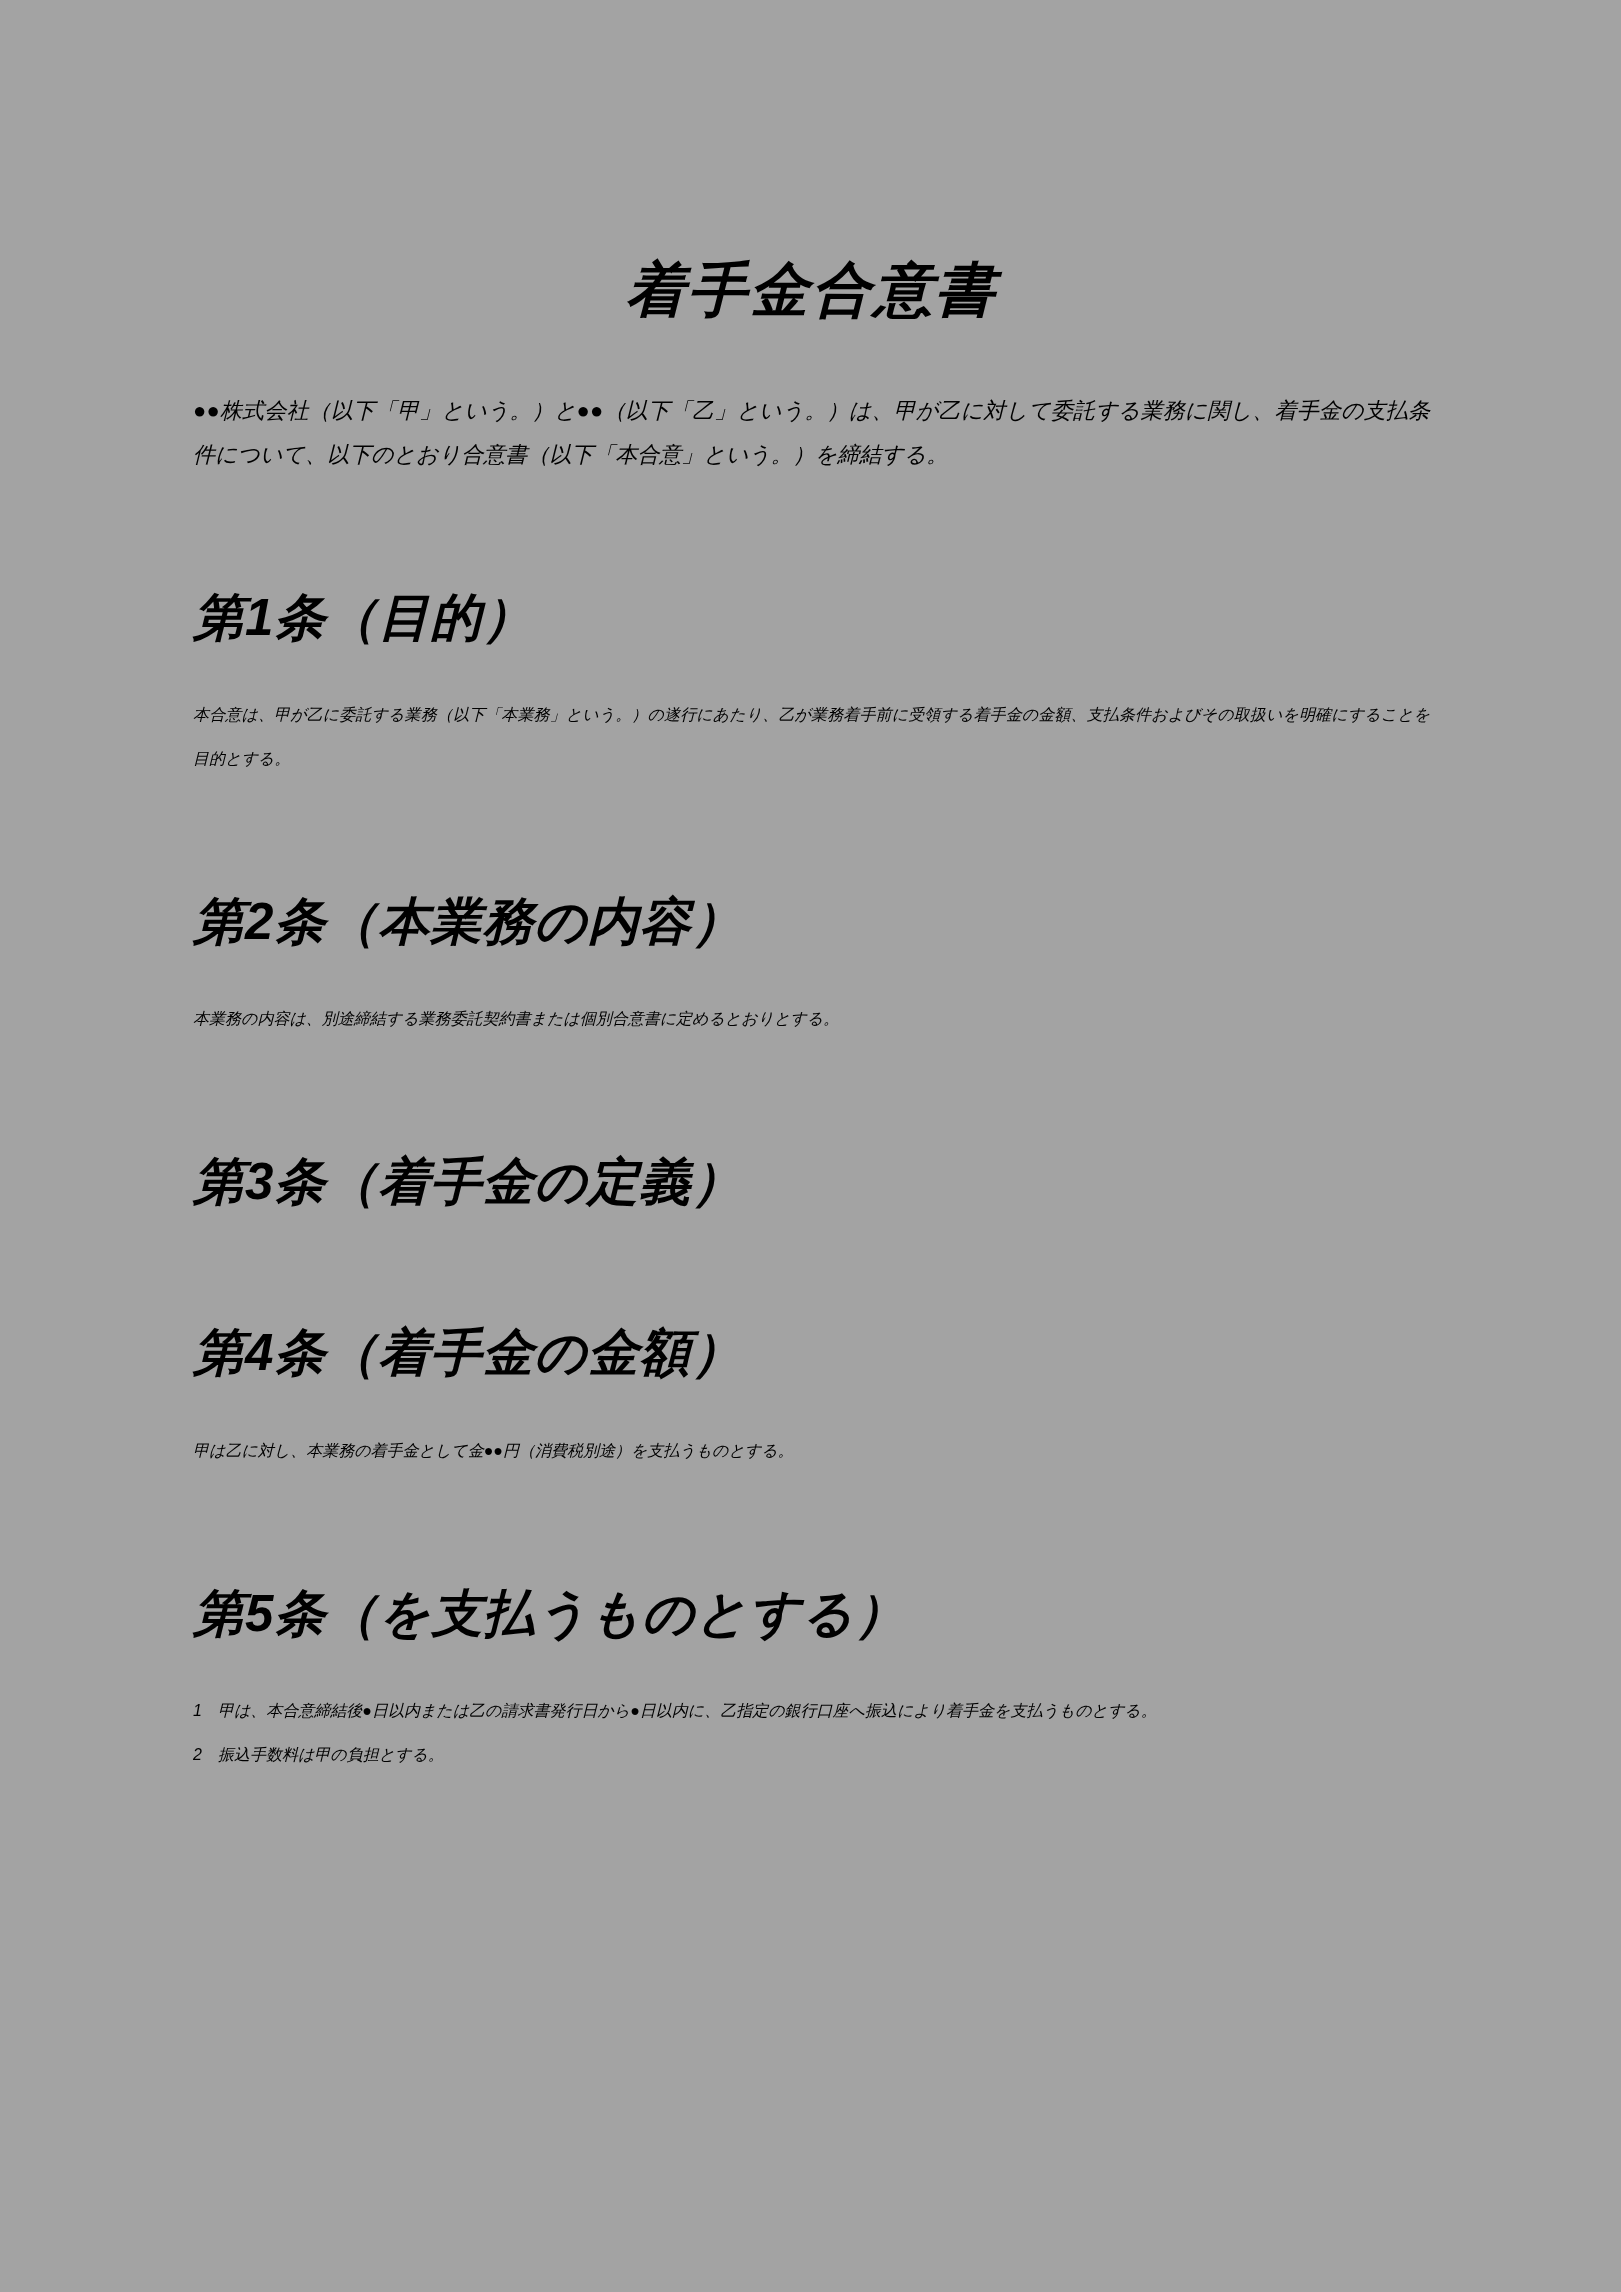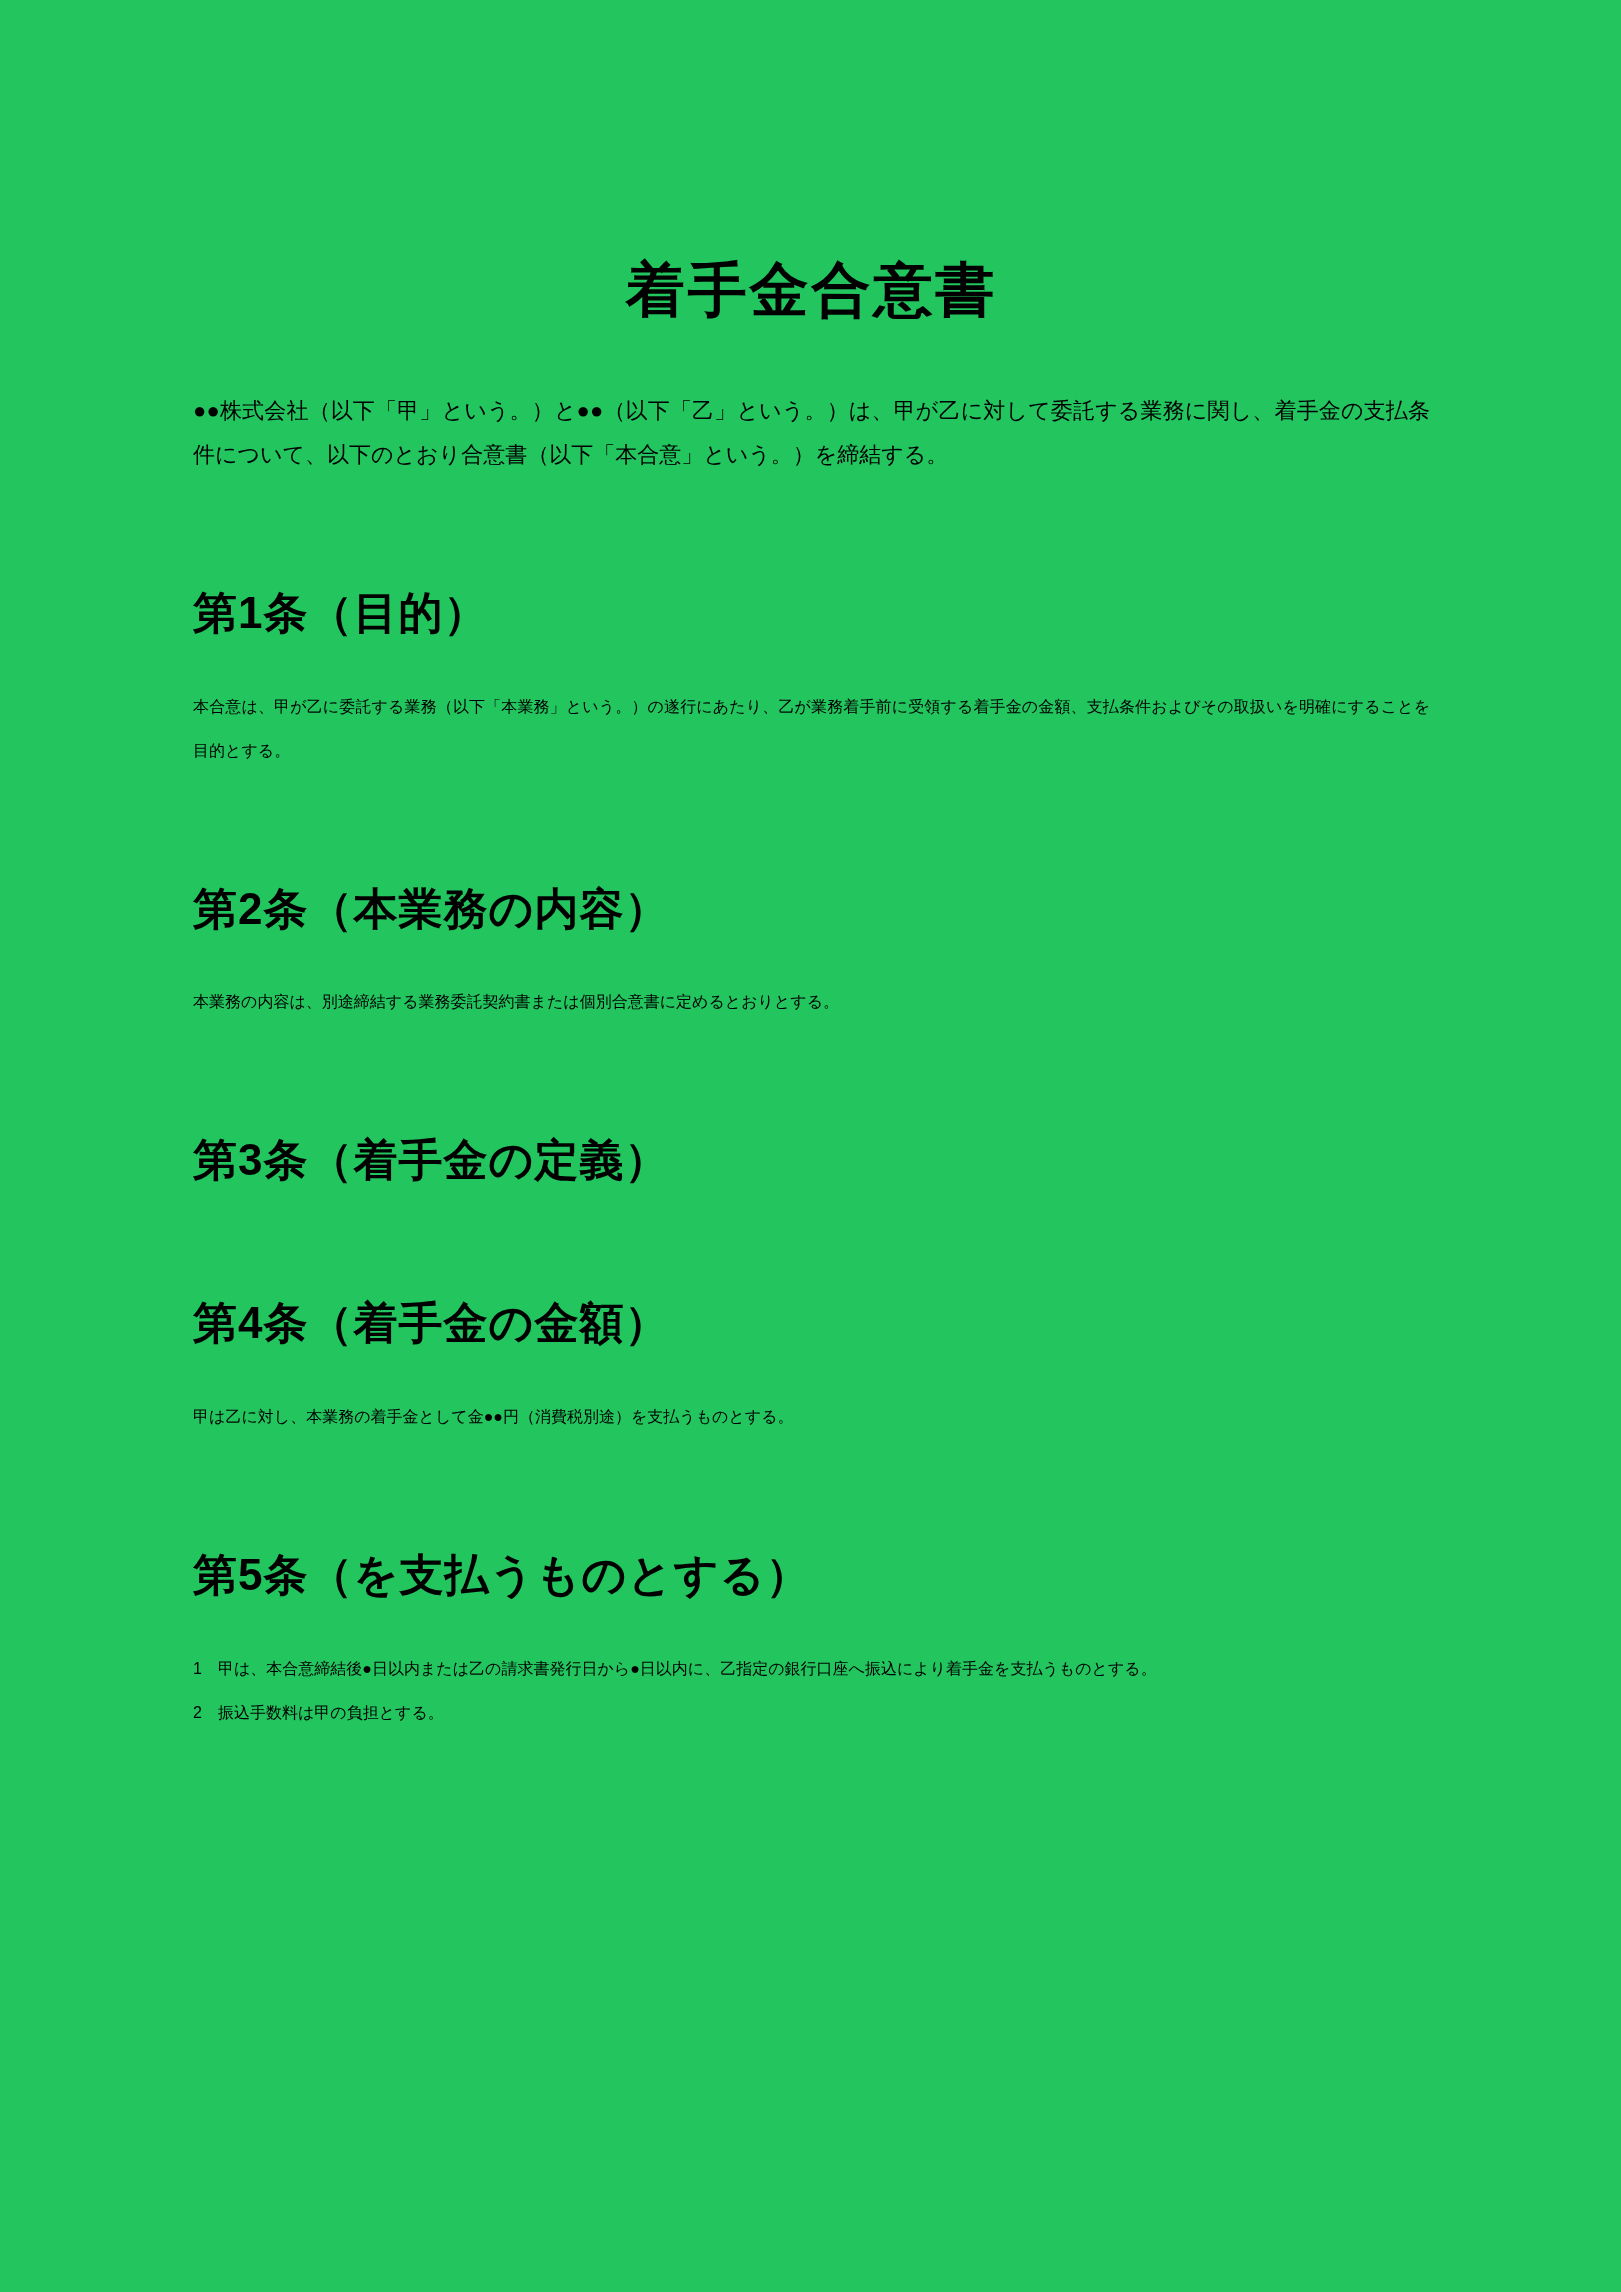--- a/index.html
+++ b/index.html
@@ -6,43 +6,44 @@
   html, body { background: #ffffff; }
   body {
     font-family: "Liberation Sans", "DejaVu Sans", sans-serif;
     color: #000000;
   }
   .page {
     position: relative;
     width: 1621px;
     height: 2293px;
     margin: 0 auto;
-    background: #22c55e;
+    background: #a3a3a3;
     overflow: hidden;
+    font-style: italic;
   }
   .content {
     padding: 257px 191px 0 193px;
   }
   .doc-title {
     font-size: 59px;
     line-height: 1.15;
     font-weight: 700;
     text-align: center;
     letter-spacing: 2.9px;
   }
   .preamble {
     margin-top: 64px;
     font-size: 22px;
     line-height: 44px;
     text-align: justify;
   }
   .article-heading {
     margin-top: 110px;
     margin-bottom: 45px;
-    font-size: 44px;
+    font-size: 51px;
     line-height: 1.2;
     font-weight: 700;
     letter-spacing: 1px;
   }
   .article-body p {
     font-size: 16px;
     line-height: 44px;
     text-align: justify;
   }
 </style>

